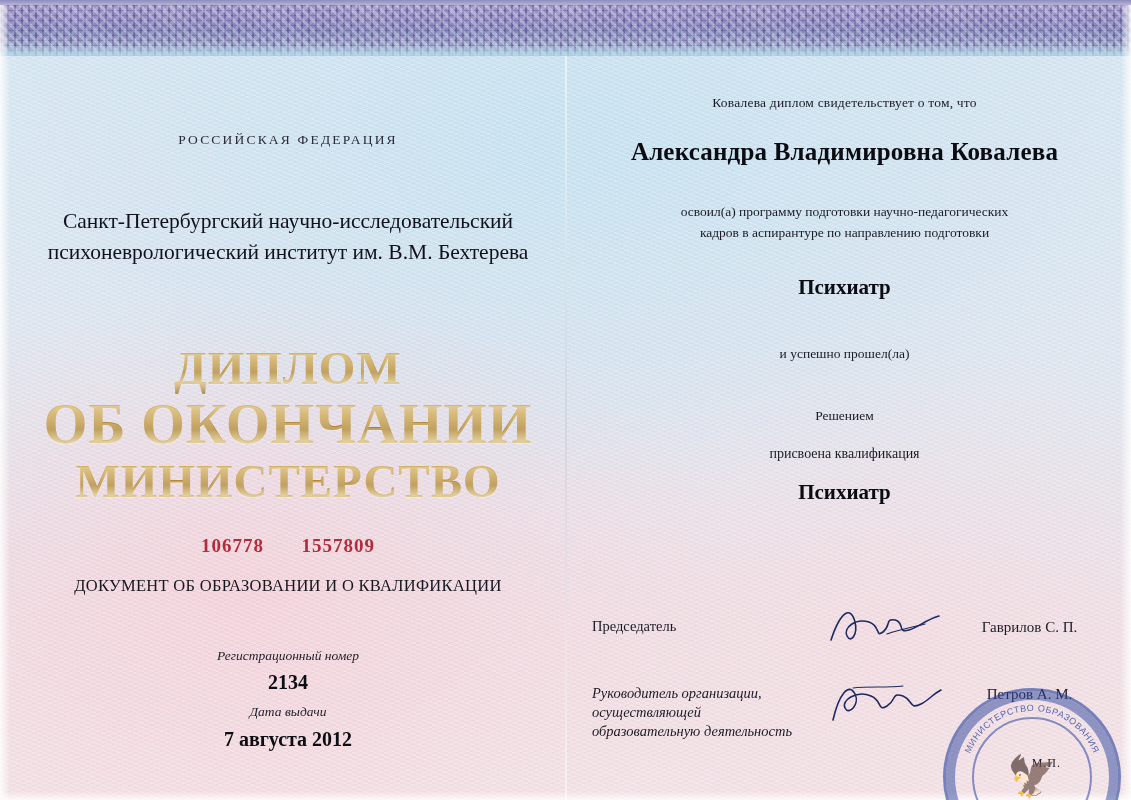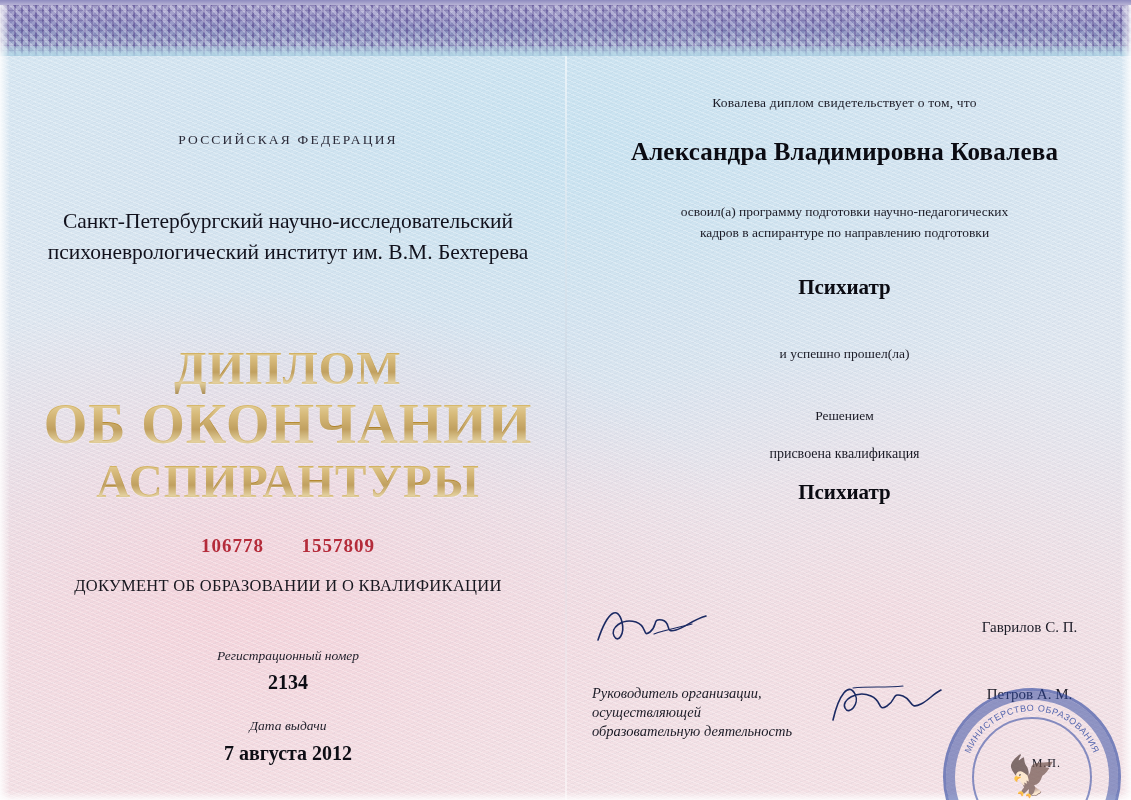--- a/index.html
+++ b/index.html
@@ -142,21 +142,21 @@
     font-style: italic;
     color: #1d1d28;
   }
   .reg-number {
     margin-top: 7px;
     font-size: 20px;
     font-weight: bold;
     color: #0d0d14;
   }
   .date-label {
-    margin-top: 24px;
+    margin-top: 10px;
     font-size: 13.5px;
     font-style: italic;
     color: #1d1d28;
   }
   .date-value {
     margin-top: 8px;
     font-size: 20px;
     font-weight: bold;
     color: #0d0d14;
   }
@@ -299,21 +299,21 @@
       <div class="rf-line">РОССИЙСКАЯ ФЕДЕРАЦИЯ</div>
 
       <div class="org-name">
         <div>Санкт-Петербургский научно-исследовательский</div>
         <div>психоневрологический институт им. В.М. Бехтерева</div>
       </div>
 
       <div class="diploma-title">
         <div class="l1">ДИПЛОМ</div>
         <div class="l2">ОБ ОКОНЧАНИИ</div>
-        <div class="l3">АСПИРАНТУРЫ</div>
+        <div class="l3">МИНИСТЕРСТВО</div>
       </div>
 
       <div class="doc-numbers">
         <span>106778</span>
         <span class="gap"></span>
         <span>1557809</span>
       </div>
 
       <div class="doc-kind">ДОКУМЕНТ ОБ ОБРАЗОВАНИИ И О КВАЛИФИКАЦИИ</div>
 
@@ -338,20 +338,21 @@
       <div class="r-spec1">Психиатр</div>
 
       <div class="r-passed">и успешно прошел(ла)</div>
 
       <div class="r-decision">Решением</div>
 
       <div class="r-qual-label">присвоена квалификация</div>
       <div class="r-qual">Психиатр</div>
 
       <div class="sign-row first">
+        <div class="sign-role">Председатель</div>
         <div class="sign-mark">
           <svg width="120" height="52" viewBox="0 0 120 52" fill="none" aria-hidden="true">
             <path d="M6 40 C16 10, 26 6, 30 22 C33 34, 26 44, 22 36 C18 28, 30 18, 44 22 C56 26, 50 38, 58 32 C66 26, 60 18, 70 20 C80 22, 72 34, 84 30 C94 27, 100 20, 114 16" stroke="#1b2a63" stroke-width="1.6" stroke-linecap="round"></path>
             <path d="M62 34 C72 30, 84 28, 100 24" stroke="#1b2a63" stroke-width="1.2" stroke-linecap="round"></path>
           </svg>
         </div>
         <div class="sign-name">Гаврилов С. П.</div>
       </div>
 
       <div class="sign-row second">

